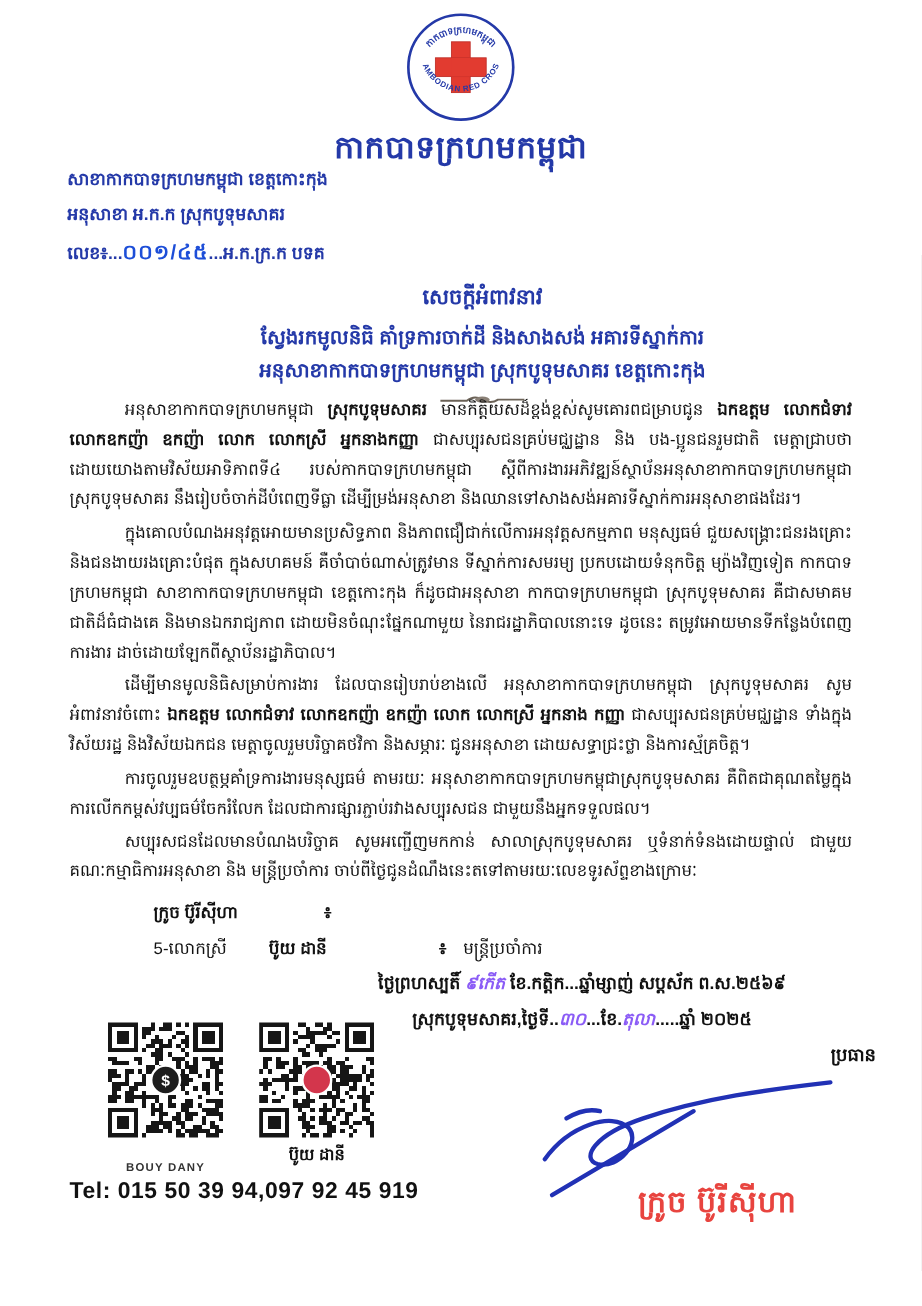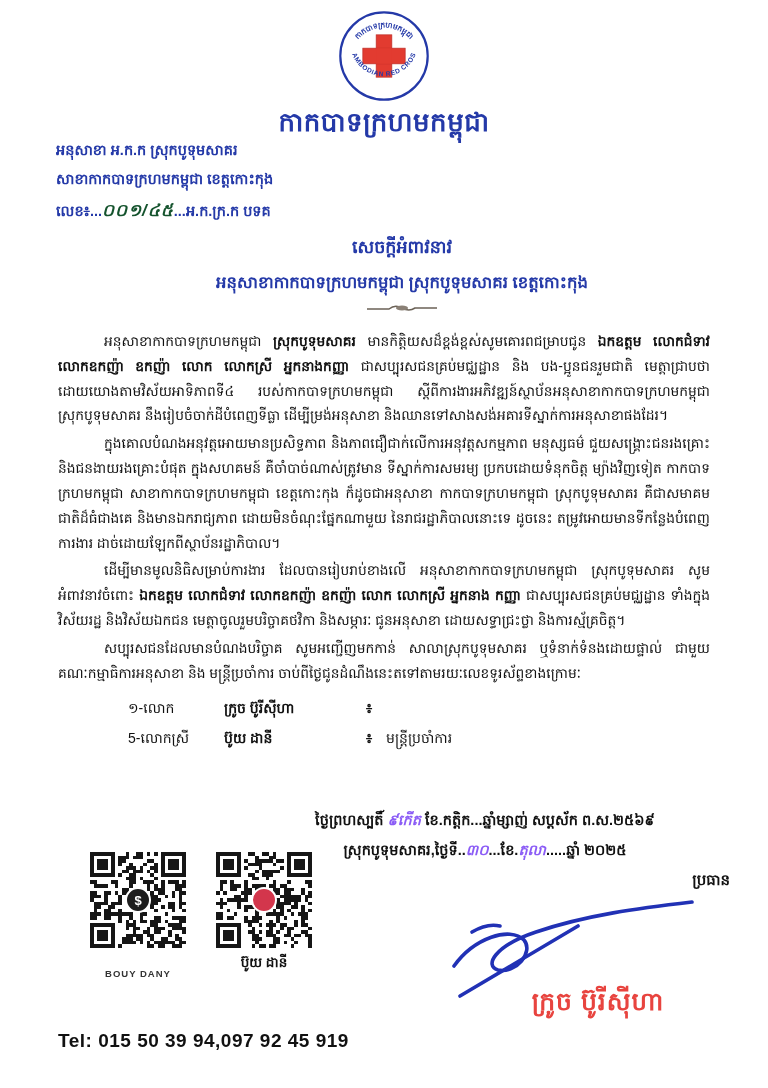--- a/index.html
+++ b/index.html
@@ -19,21 +19,21 @@
     margin-top:0px;
     font-size:26px;font-weight:bold;color:#2439a8;
     letter-spacing:.5px;
   }
   
   .sender{
     position:absolute;top:136px;left:56px;width:330px;
     color:#2439a8;font-weight:bold;font-size:14.5px;line-height:2.0;
   }
   .hand-num{
-    font-style:italic;font-size:17px;color:#14532d;
+    font-size:17px;color:#1d4ed8;
     letter-spacing:1px;
   }
   
   .title-block{
     position:absolute;top:236px;left:16px;right:0;
     text-align:center;color:#2439a8;font-weight:bold;padding-left:20px;
   }
   .title-block .t1{font-size:17.5px;margin-bottom:7px;}
   .title-block .t2,.title-block .t3{font-size:16.5px;line-height:1.62;}
   .divider{margin-top:4px;}
@@ -77,21 +77,21 @@
     display:flex;align-items:center;justify-content:center;
     font-size:13px;font-weight:bold;color:#fff;
     border:2px solid #fff;
   }
   .qr-logo.dark{background:#1d1d1d;}
   .qr-logo.red{background:#d3364c;}
   .qr-label-en{margin-top:20px;font-size:9.5px;font-weight:bold;color:#333;letter-spacing:1px;}
   .qr-label-kh{margin-top:6px;font-size:13.5px;font-weight:bold;color:#111;}
   .tel-line{
     position:absolute;top:982px;left:58px;
-    font-size:19px;font-weight:bold;color:#111;letter-spacing:.5px;margin-top:48px;
+    font-size:19px;font-weight:bold;color:#111;letter-spacing:.5px;
   }
 </style>
 </head>
 <body>
 
 <div class="page">
 
   <div class="header">
     <svg class="crc-logo" viewBox="0 0 100 100">
       <defs>
@@ -108,47 +108,48 @@
         <textPath href="#arcT" startOffset="50%" text-anchor="middle">កាកបាទក្រហមកម្ពុជា</textPath>
       </text>
       <text font-size="7.2" fill="#2439a8" font-weight="bold" letter-spacing="0.6" font-family="Liberation Sans, sans-serif">
         <textPath href="#arcB" startOffset="50%" text-anchor="middle">CAMBODIAN RED CROSS</textPath>
       </text>
     </svg>
     <div class="org-name">កាកបាទក្រហមកម្ពុជា</div>
   </div>
 
   <div class="sender">
+    <div>សាខាកាកបាទក្រហមកម្ពុជា ខេត្តកោះកុង</div>
     <div>អនុសាខា អ.ក.ក ស្រុកបូទុមសាគរ</div>
-    <div>សាខាកាកបាទក្រហមកម្ពុជា ខេត្តកោះកុង</div>
     <div>
       <span>លេខ៖...</span><span class="hand-num">០០១/៤៥</span><span>...អ.ក.ក្រ.ក បទគ</span>
     </div>
   </div>
 
   <div class="title-block">
     <div class="t1">សេចក្តីអំពាវនាវ</div>
+    <div class="t2">ស្វែងរកមូលនិធិ គាំទ្រការចាក់ដី និងសាងសង់ អគារទីស្នាក់ការ</div>
     <div class="t3">អនុសាខាកាកបាទក្រហមកម្ពុជា ស្រុកបូទុមសាគរ ខេត្តកោះកុង</div>
     <div class="divider">
       <svg width="74" height="12" viewBox="0 0 74 12">
         <path d="M2,7 H24 Q30,2 37,6 Q44,10 50,6 H72" fill="none" stroke="#6b6257" stroke-width="1.6"></path>
         <ellipse cx="37" cy="6" rx="6" ry="2.6" fill="#8a8076"></ellipse>
       </svg>
     </div>
   </div>
 
   <div class="body-text">
     <p><span>អនុសាខាកាកបាទក្រហមកម្ពុជា </span><span class="b">ស្រុកបូទុមសាគរ</span><span> មានកិត្តិយសដ៏ខ្ពង់ខ្ពស់សូមគោរពជម្រាបជូន </span><span class="b">ឯកឧត្តម លោកជំទាវ លោកឧកញ៉ា ឧកញ៉ា លោក លោកស្រី អ្នកនាងកញ្ញា</span><span> ជាសប្បុរសជនគ្រប់មជ្ឈដ្ឋាន និង បង-ប្អូនជនរួមជាតិ មេត្តាជ្រាបថា ដោយយោងតាមវិស័យអាទិភាពទី៤ របស់កាកបាទក្រហមកម្ពុជា ស្តីពីការងារអភិវឌ្ឍន៍ស្ថាប័នអនុសាខាកាកបាទក្រហមកម្ពុជា ស្រុកបូទុមសាគរ នឹងរៀបចំចាក់ដីបំពេញទីធ្លា ដើម្បីម្រង់អនុសាខា និងឈានទៅសាងសង់អគារទីស្នាក់ការអនុសាខាផងដែរ។</span></p>
     <p><span>ក្នុងគោលបំណងអនុវត្តអោយមានប្រសិទ្ធភាព និងភាពជឿជាក់លើការអនុវត្តសកម្មភាព មនុស្សធម៌ ជួយសង្គ្រោះជនរងគ្រោះ និងជនងាយរងគ្រោះបំផុត ក្នុងសហគមន៍ គឺចាំបាច់ណាស់ត្រូវមាន ទីស្នាក់ការសមរម្យ ប្រកបដោយទំនុកចិត្ត ម្យ៉ាងវិញទៀត កាកបាទក្រហមកម្ពុជា សាខាកាកបាទក្រហមកម្ពុជា ខេត្តកោះកុង ក៏ដូចជាអនុសាខា កាកបាទក្រហមកម្ពុជា ស្រុកបូទុមសាគរ គឺជាសមាគមជាតិដ៏ធំជាងគេ និងមានឯករាជ្យភាព ដោយមិនចំណុះផ្នែកណាមួយ នៃរាជរដ្ឋាភិបាលនោះទេ ដូចនេះ តម្រូវអោយមានទីកន្លែងបំពេញការងារ ដាច់ដោយឡែកពីស្ថាប័នរដ្ឋាភិបាល។</span></p>
     <p><span>ដើម្បីមានមូលនិធិសម្រាប់ការងារ ដែលបានរៀបរាប់ខាងលើ អនុសាខាកាកបាទក្រហមកម្ពុជា ស្រុកបូទុមសាគរ សូមអំពាវនាវចំពោះ </span><span class="b">ឯកឧត្តម លោកជំទាវ លោកឧកញ៉ា ឧកញ៉ា លោក លោកស្រី អ្នកនាង កញ្ញា</span><span> ជាសប្បុរសជនគ្រប់មជ្ឈដ្ឋាន ទាំងក្នុងវិស័យរដ្ឋ និងវិស័យឯកជន មេត្តាចូលរួមបរិច្ចាគថវិកា និងសម្ភារៈ ជូនអនុសាខា ដោយសទ្ធាជ្រះថ្លា និងការស្ម័គ្រចិត្ត។</span></p>
+    <p><span>ការចូលរួមឧបត្ថម្ភគាំទ្រការងារមនុស្សធម៌ តាមរយៈ អនុសាខាកាកបាទក្រហមកម្ពុជាស្រុកបូទុមសាគរ គឺពិតជាគុណតម្លៃក្នុងការលើកកម្ពស់វប្បធម៌ចែករំលែក ដែលជាការផ្សារភ្ជាប់រវាងសប្បុរសជន ជាមួយនឹងអ្នកទទួលផល។</span></p>
     <p class="p5"><span>សប្បុរសជនដែលមានបំណងបរិច្ចាគ សូមអញ្ជើញមកកាន់ សាលាស្រុកបូទុមសាគរ ឬទំនាក់ទំនងដោយផ្ទាល់ ជាមួយគណៈកម្មាធិការអនុសាខា និង មន្ត្រីប្រចាំការ ចាប់ពីថ្ងៃជូនដំណឹងនេះតទៅតាមរយៈលេខទូរស័ព្ទខាងក្រោមៈ</span></p>
 
     <div class="contacts">
       <div class="contact-row">
-        <span class="c-num">១-លោក</span>
         <span class="c-name">ក្រូច ប៊ូរីស៊ីហា</span>
         <span class="c-sep">៖</span>
       </div>
       <div class="contact-row">
         <span class="c-num">5-លោកស្រី</span>
         <span class="c-name">ប៊ូយ ដានី</span>
         <span class="c-sep">៖</span>
         <span class="c-role">មន្ត្រីប្រចាំការ</span>
       </div>
     </div>

